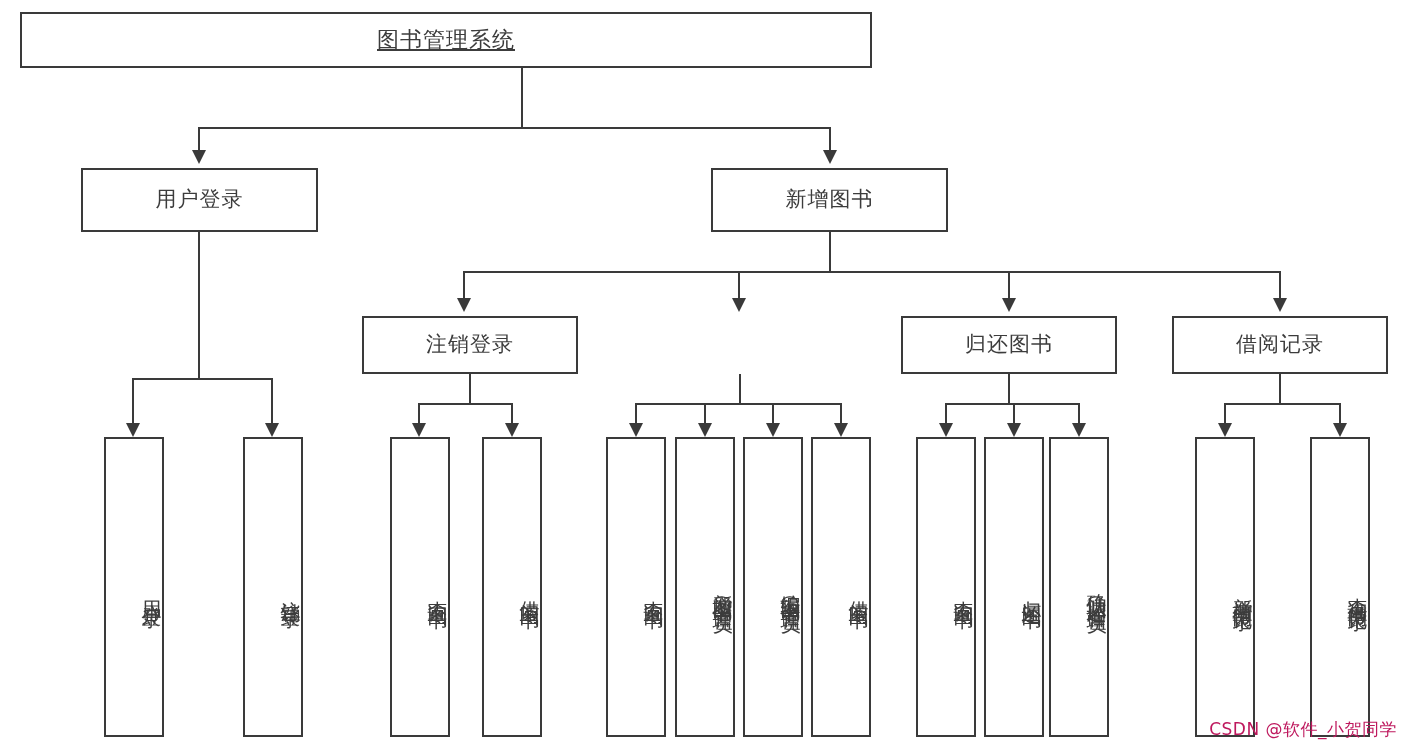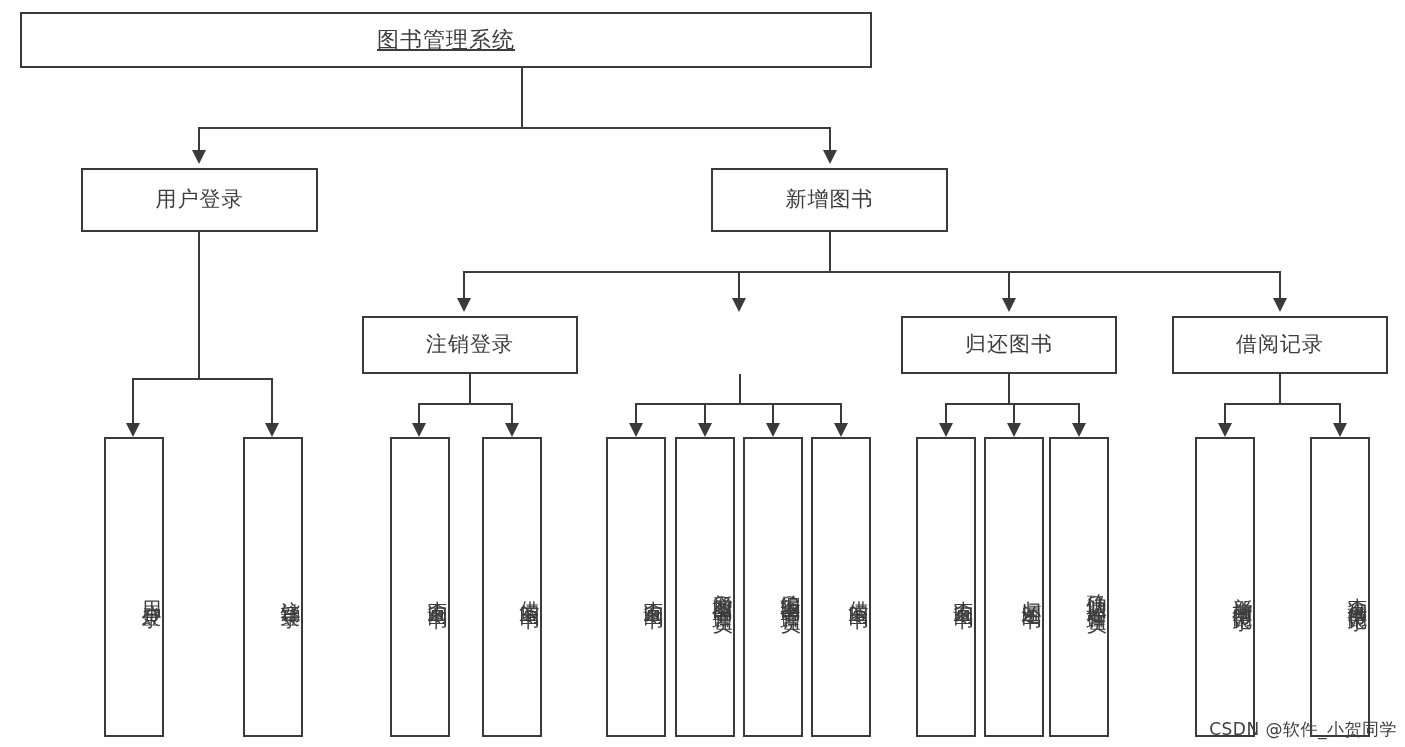--- a/index.html
+++ b/index.html
@@ -70,21 +70,21 @@
     border-right:7px solid transparent;
     border-top:14px solid #3a3a3a;
   }
 
   
   .watermark{
     position:absolute;
     right:8px;
     bottom:6px;
     font-size:17px;
-    color:#404040;
+    color:#be185d;
     white-space:nowrap;
     letter-spacing:0.5px;
   }
 </style>
 </head>
 <body>
 
 <div id="canvas">
 
   <div class="node h root" style="left:20px;top:12px;width:852px;height:56px;text-decoration:underline;">

